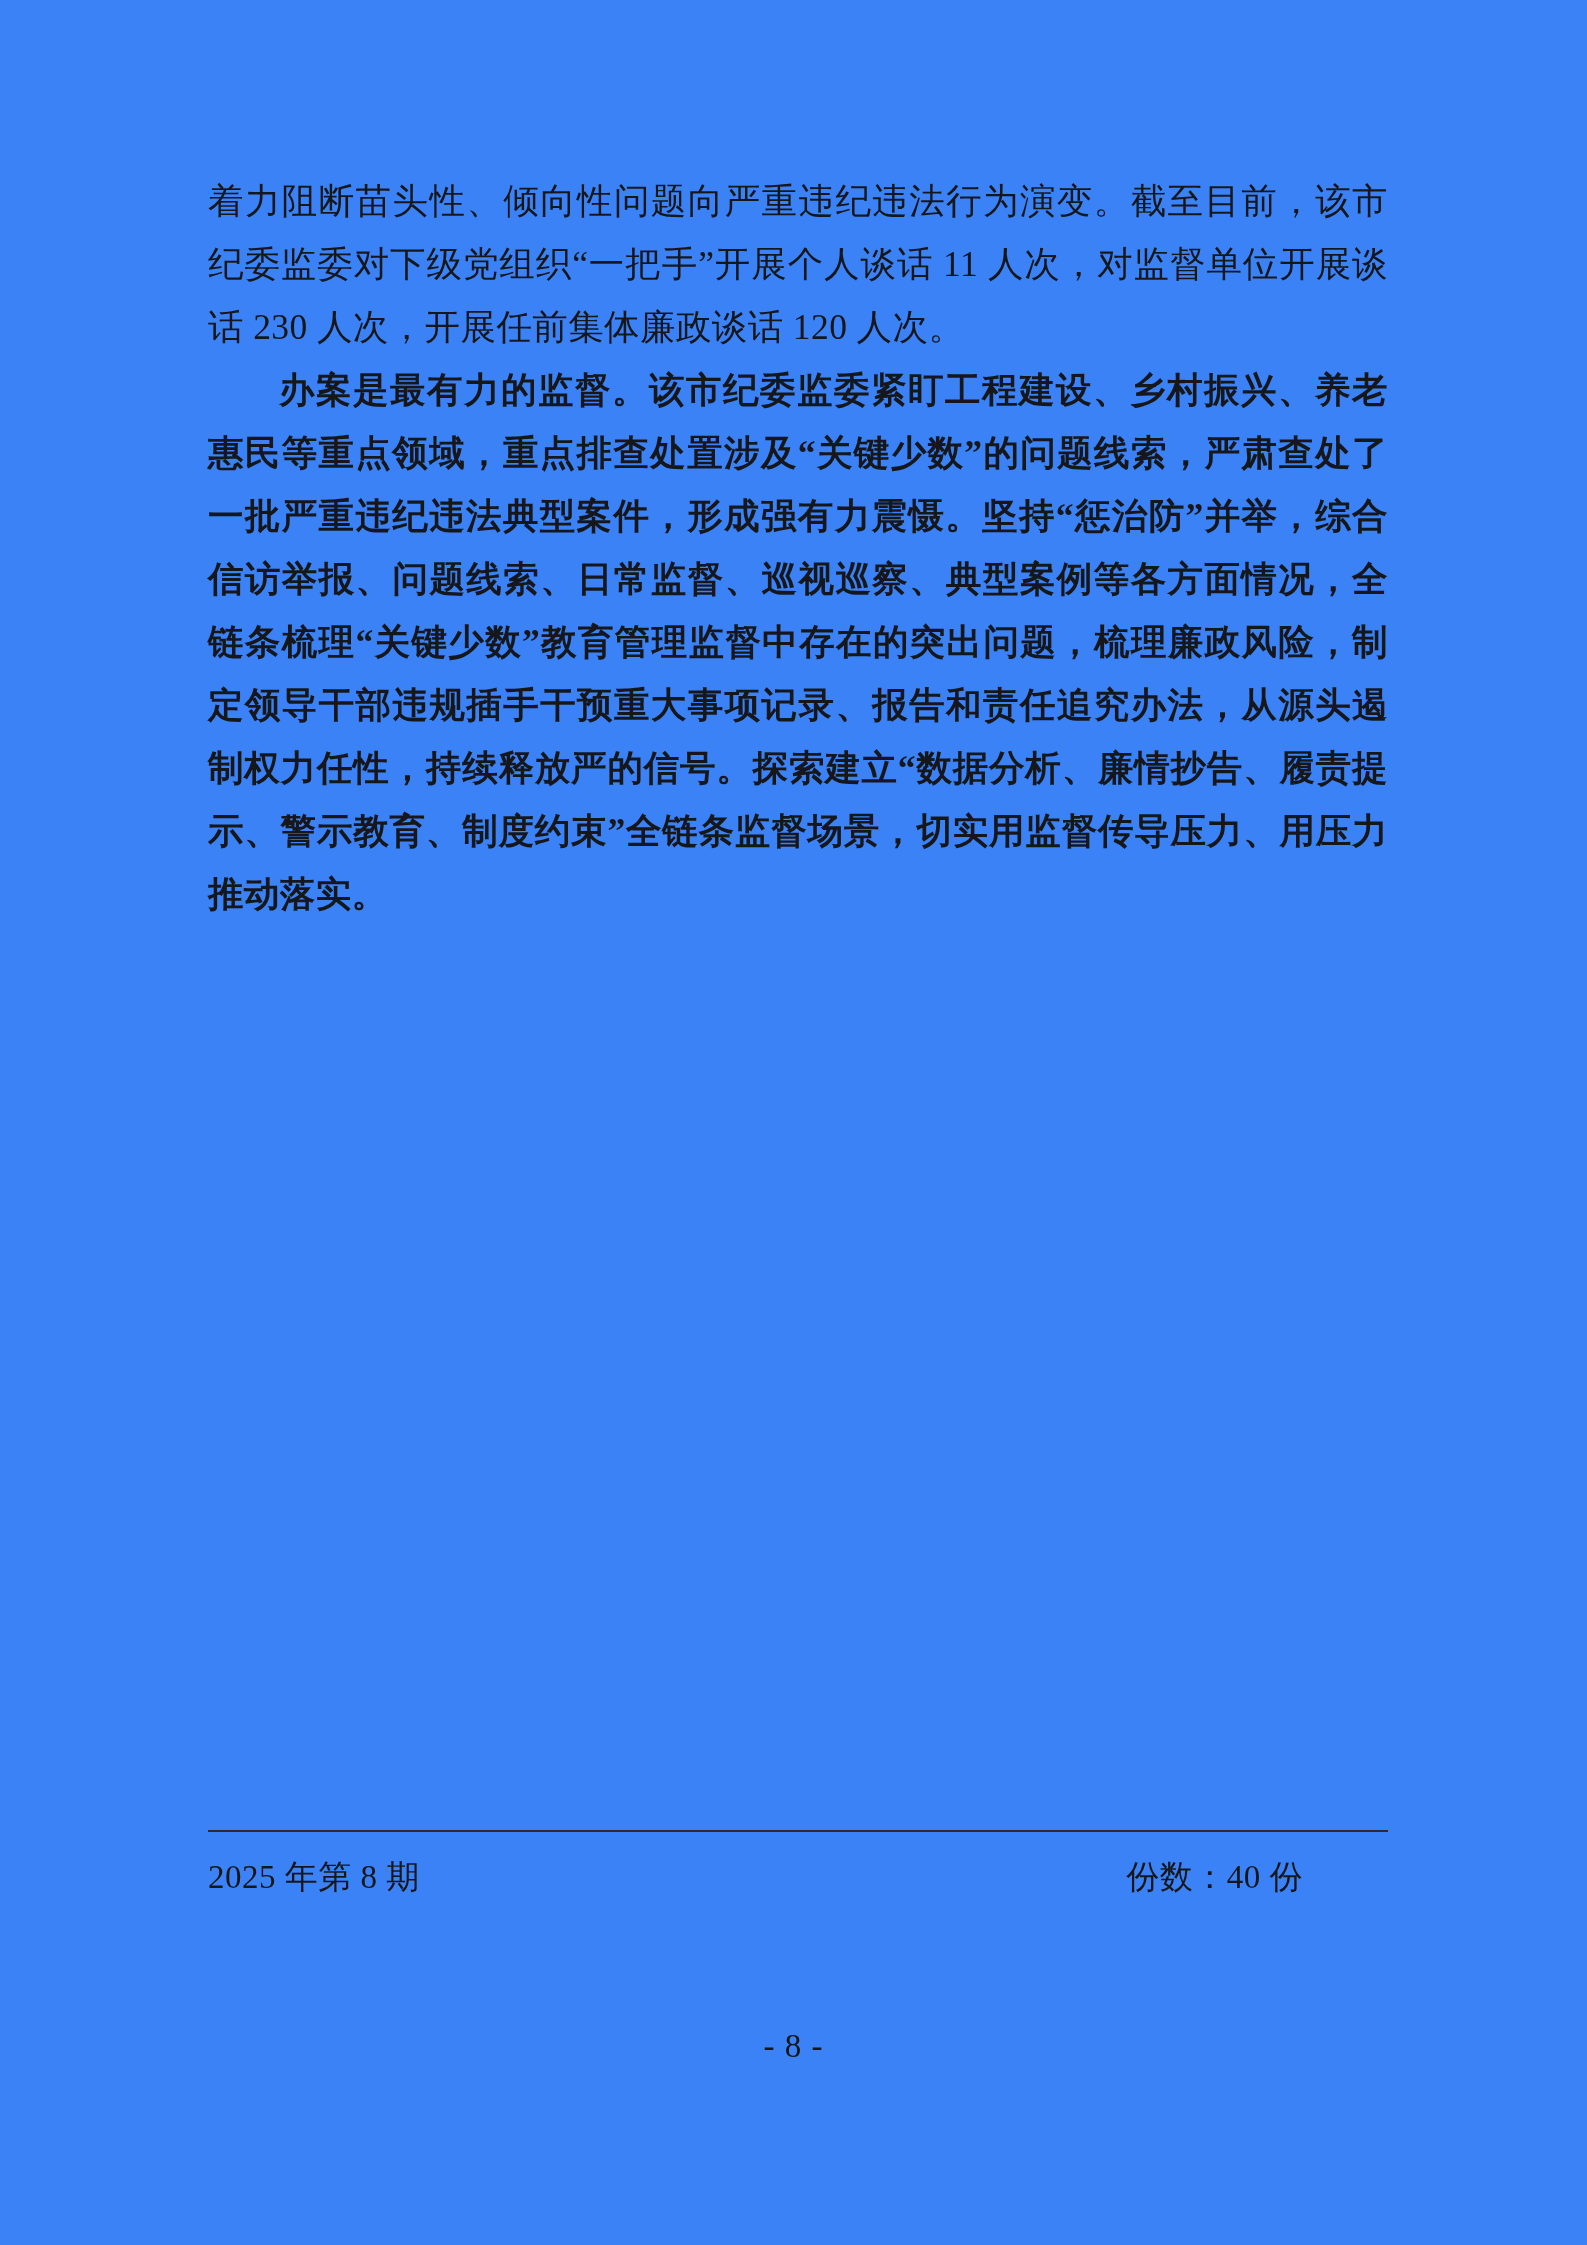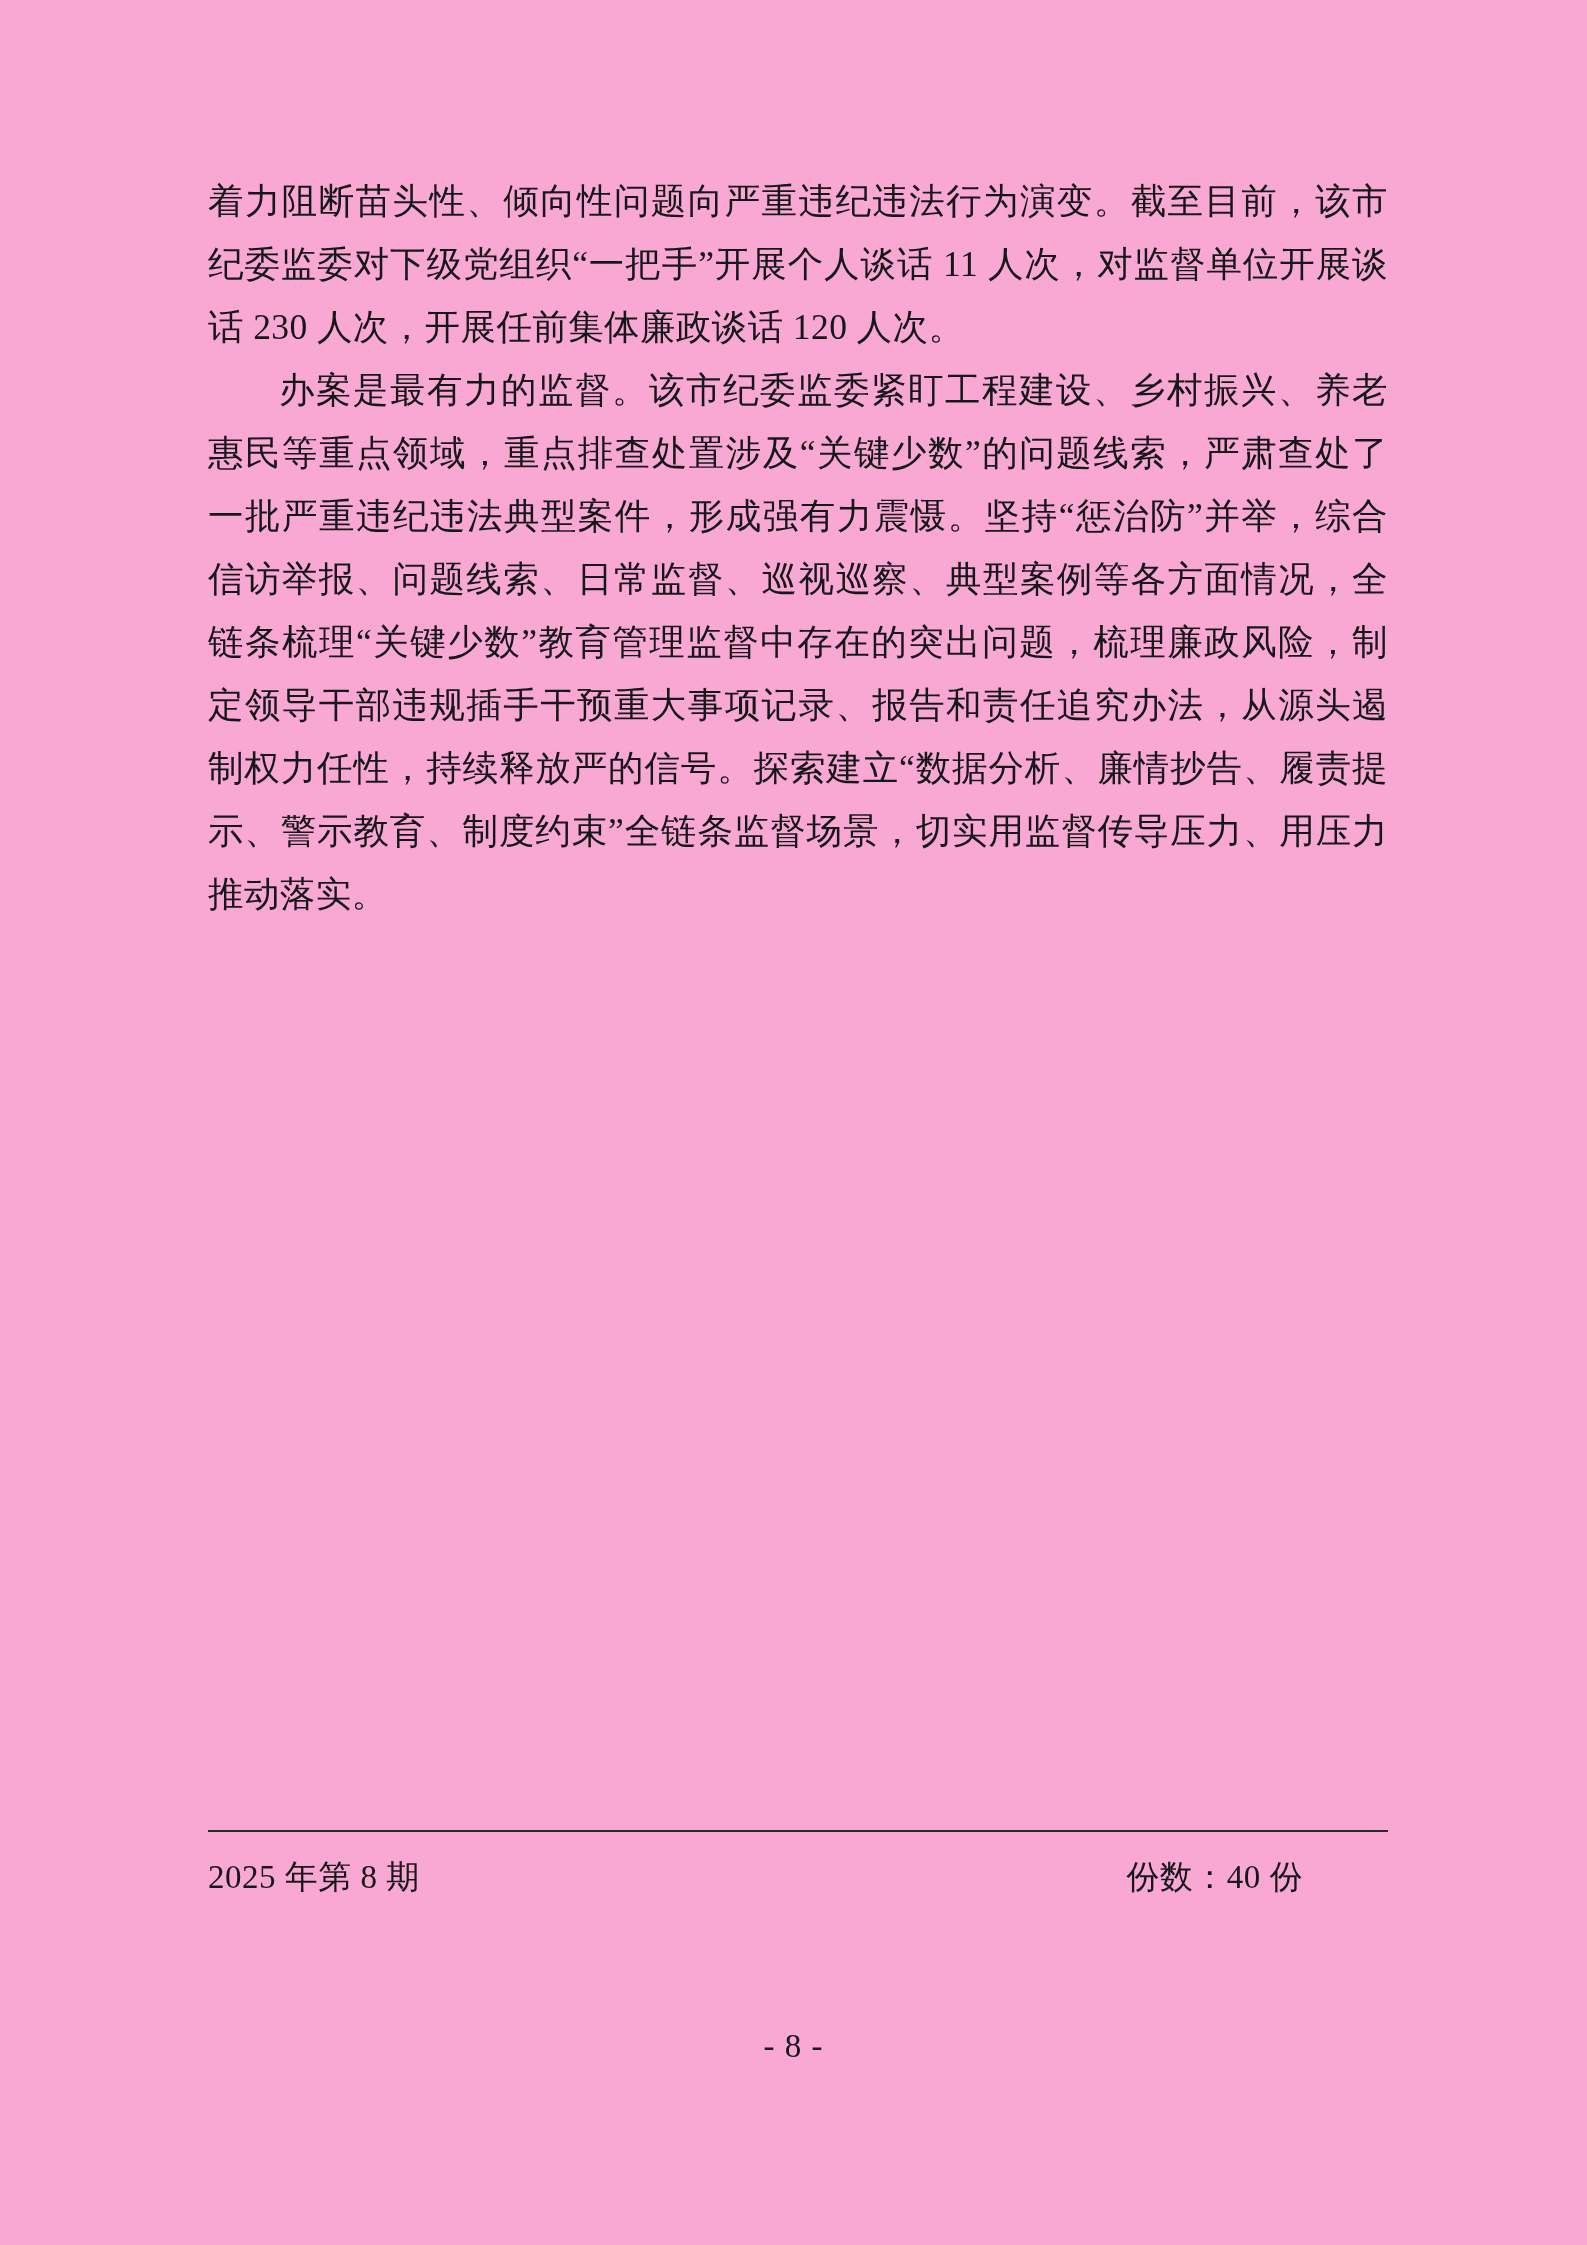--- a/index.html
+++ b/index.html
@@ -13,40 +13,41 @@
     position: relative;
     font-family: "Liberation Serif", "DejaVu Serif", serif;
     color: #1a1a1a;
     overflow: hidden;
   }
   .page {
     position: absolute;
     left: 0; top: 0;
     width: 1587px;
     height: 2245px;
-    background: #f9a8d4;
+    background: #3b82f6;
   }
   .content {
     position: absolute;
     left: 208px;
     top: 170px;
     width: 1180px;
   }
   p.para {
     margin: 0 0 0 0;
     font-size: 35.5px;
     line-height: 63px;
     text-align: justify;
     text-justify: inter-ideograph;
     letter-spacing: 0.4px;
     text-indent: 0;
     color: #15171a;
   }
   p.indent {
     text-indent: 2em;
+    font-weight: bold;
   }
   .footer-block {
     position: absolute;
     left: 208px;
     top: 1830px;
     width: 1180px;
   }
   .rule {
     width: 100%;
     height: 2px;

